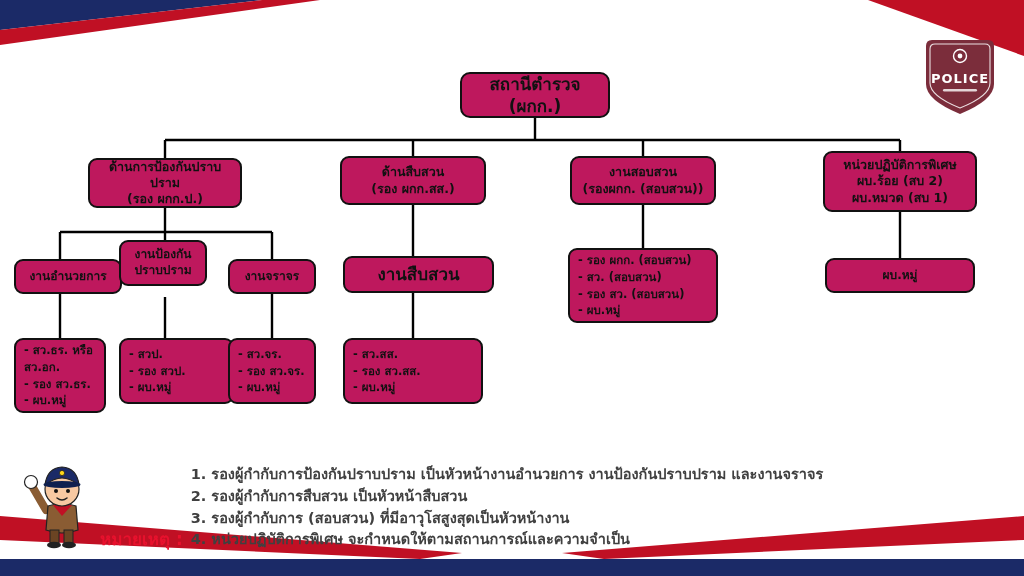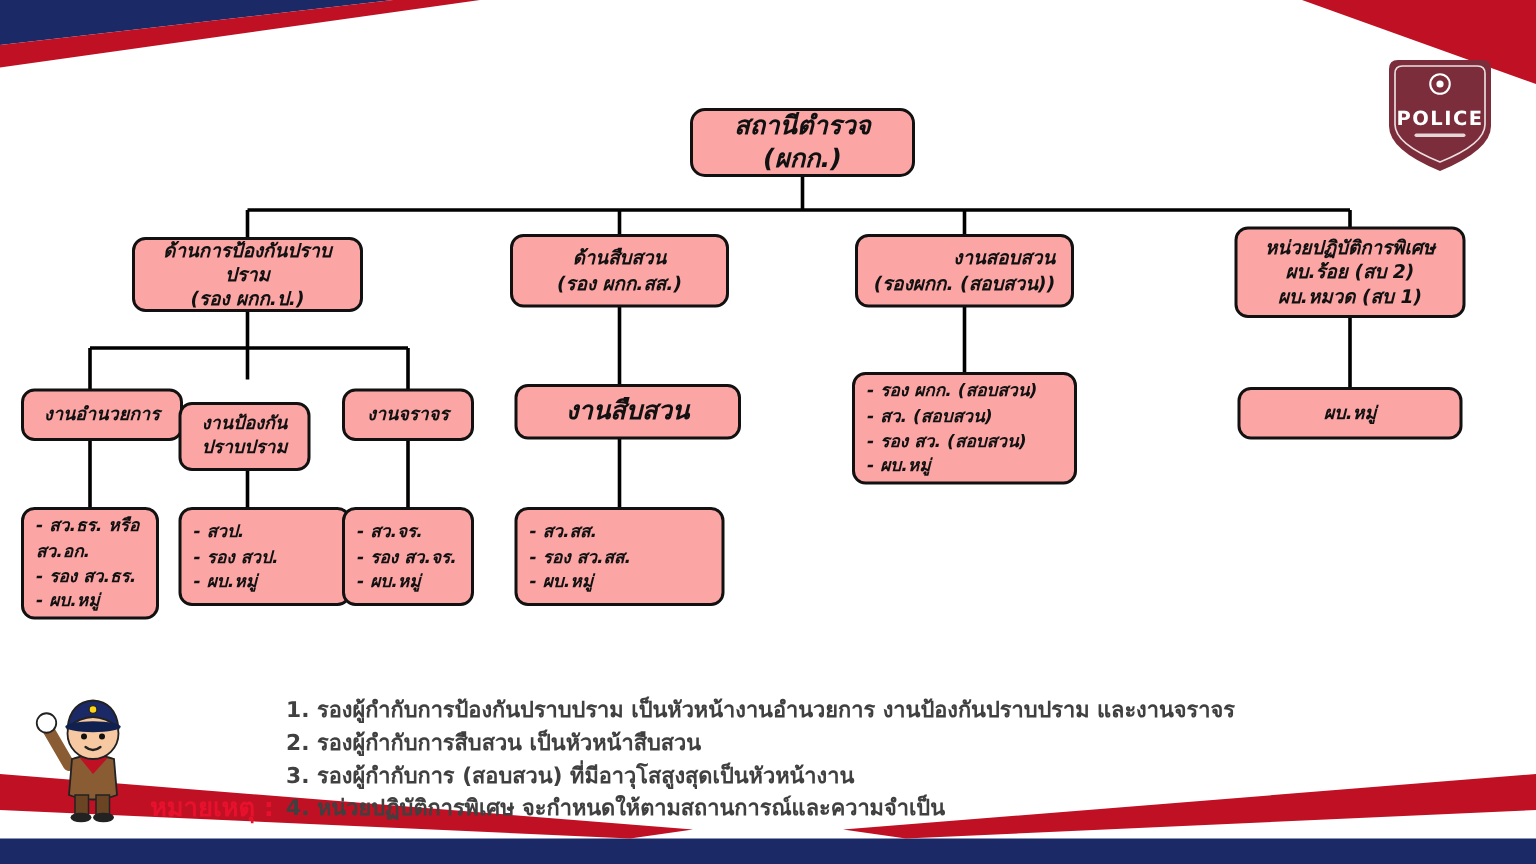--- a/index.html
+++ b/index.html
@@ -3,24 +3,24 @@
 <meta charset="utf-8">
 <style>
   html,body{margin:0;padding:0;background:#e8e8e8;}
   .slide{
     position:relative;width:1024px;height:576px;background:#ffffff;overflow:hidden;
     font-family:"DejaVu Sans","Liberation Sans",sans-serif;color:#111;
   }
   .layer{position:absolute;left:0;top:0;width:1024px;height:576px;pointer-events:none;}
   
   .obox{
-    position:absolute;background:#fca5a5;border:2.5px solid #111;border-radius:9px;
+    position:absolute;background:#be185d;border:2.5px solid #111;border-radius:9px;
     display:flex;align-items:center;justify-content:center;text-align:center;
     font-weight:bold;white-space:pre-line;line-height:1.3;box-sizing:border-box;
-    padding:2px 4px;color:#111;font-style:italic;
+    padding:2px 4px;color:#111;
   }
   .obox.listbox{justify-content:flex-start;text-align:left;padding:18px 8px;}
   .root{font-size:17px;border-radius:10px;}
   .lv2{font-size:12.5px;}
   .lv3{font-size:12px;}
   .big{font-size:17px;}
   .list{font-size:11.5px;line-height:1.45;}
   
   .notes{position:absolute;left:100px;top:464px;display:flex;align-items:flex-end;gap:8px;width:905px;}
   .notes-label{color:#E8112D;font-weight:bold;font-size:17px;line-height:1.35;white-space:nowrap;}
@@ -62,28 +62,28 @@
     <line x1="643" y1="204" x2="643" y2="249"></line>
     <line x1="900" y1="211" x2="900" y2="259"></line>
   </svg>
 
   <div class="obox root" style="left:460px;top:72px;width:150px;height:46px;">สถานีตำรวจ (ผกก.)</div>
 
   <div class="obox lv2" style="left:88px;top:158px;width:154px;height:50px;">ด้านการป้องกันปราบปราม
 (รอง ผกก.ป.)</div>
   <div class="obox lv2" style="left:340px;top:156px;width:146px;height:49px;">ด้านสืบสวน
 (รอง ผกก.สส.)</div>
-  <div class="obox lv2" style="left:570px;top:156px;width:146px;height:49px;text-align:right;">งานสอบสวน
+  <div class="obox lv2" style="left:570px;top:156px;width:146px;height:49px;">งานสอบสวน
 (รองผกก. (สอบสวน))</div>
   <div class="obox lv2" style="left:823px;top:151px;width:154px;height:61px;">หน่วยปฏิบัติการพิเศษ
 ผบ.ร้อย (สบ 2)
 ผบ.หมวด (สบ 1)</div>
 
   <div class="obox lv3" style="left:14px;top:259px;width:108px;height:35px;">งานอำนวยการ</div>
-  <div class="obox lv3" style="left:119px;top:268px;width:88px;height:46px;">งานป้องกัน
+  <div class="obox lv3" style="left:119px;top:240px;width:88px;height:46px;">งานป้องกัน
 ปราบปราม</div>
   <div class="obox lv3" style="left:228px;top:259px;width:88px;height:35px;">งานจราจร</div>
   <div class="obox big" style="left:343px;top:256px;width:151px;height:37px;">งานสืบสวน</div>
   <div class="obox list listbox" style="left:568px;top:248px;width:150px;height:75px;">- รอง ผกก. (สอบสวน)
 - สว. (สอบสวน)
 - รอง สว. (สอบสวน)
 - ผบ.หมู่</div>
   <div class="obox lv3" style="left:825px;top:258px;width:150px;height:35px;">ผบ.หมู่</div>
 
   <div class="obox list listbox" style="left:14px;top:338px;width:92px;height:75px;">- สว.ธร. หรือ

